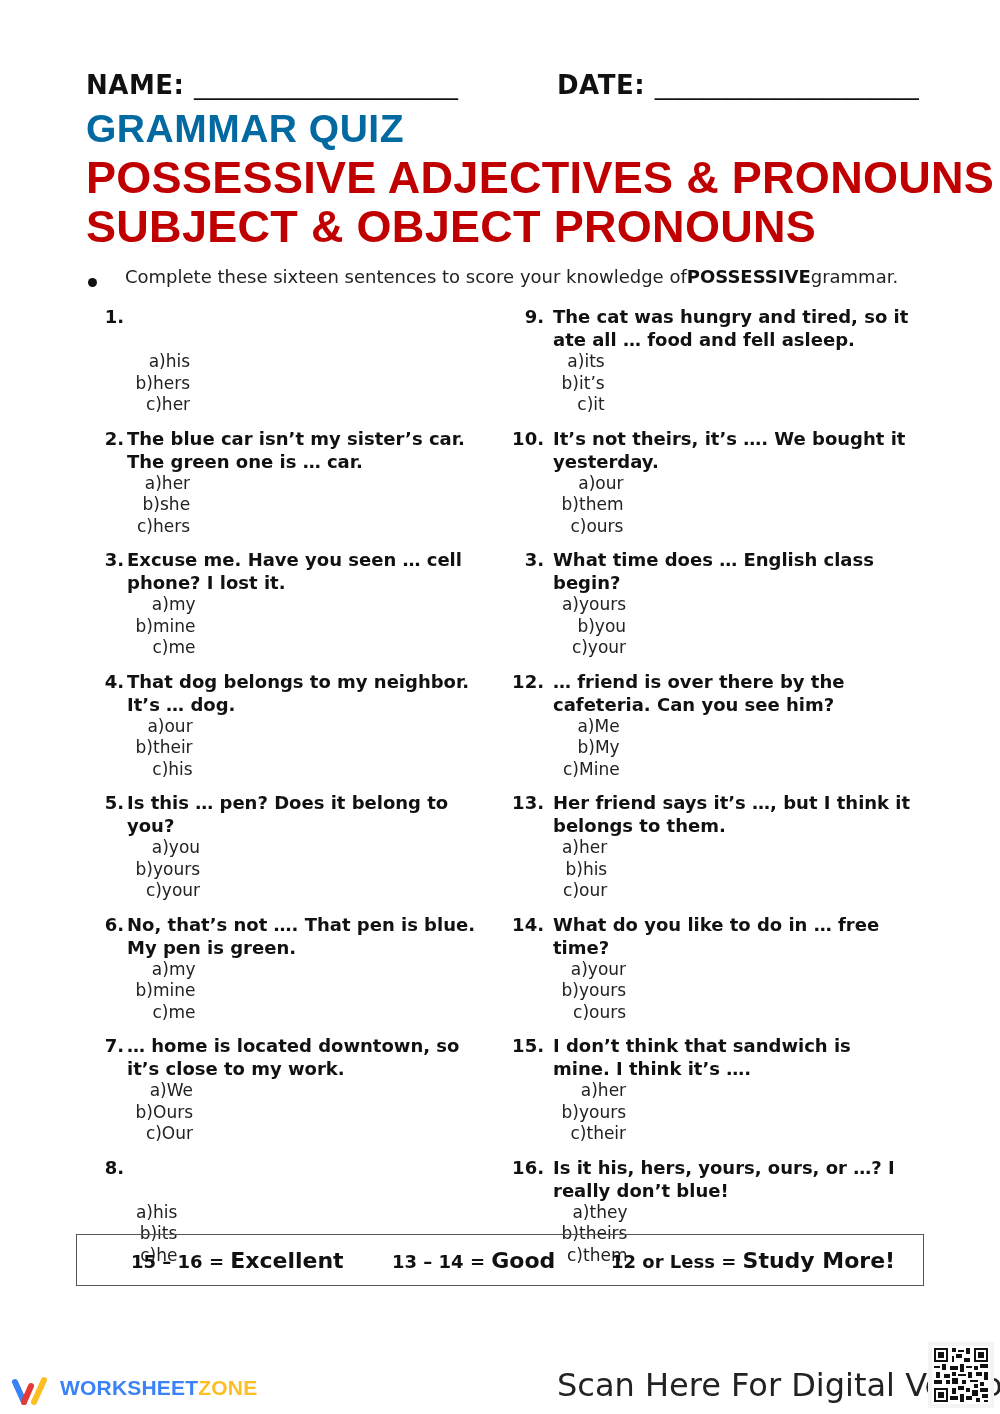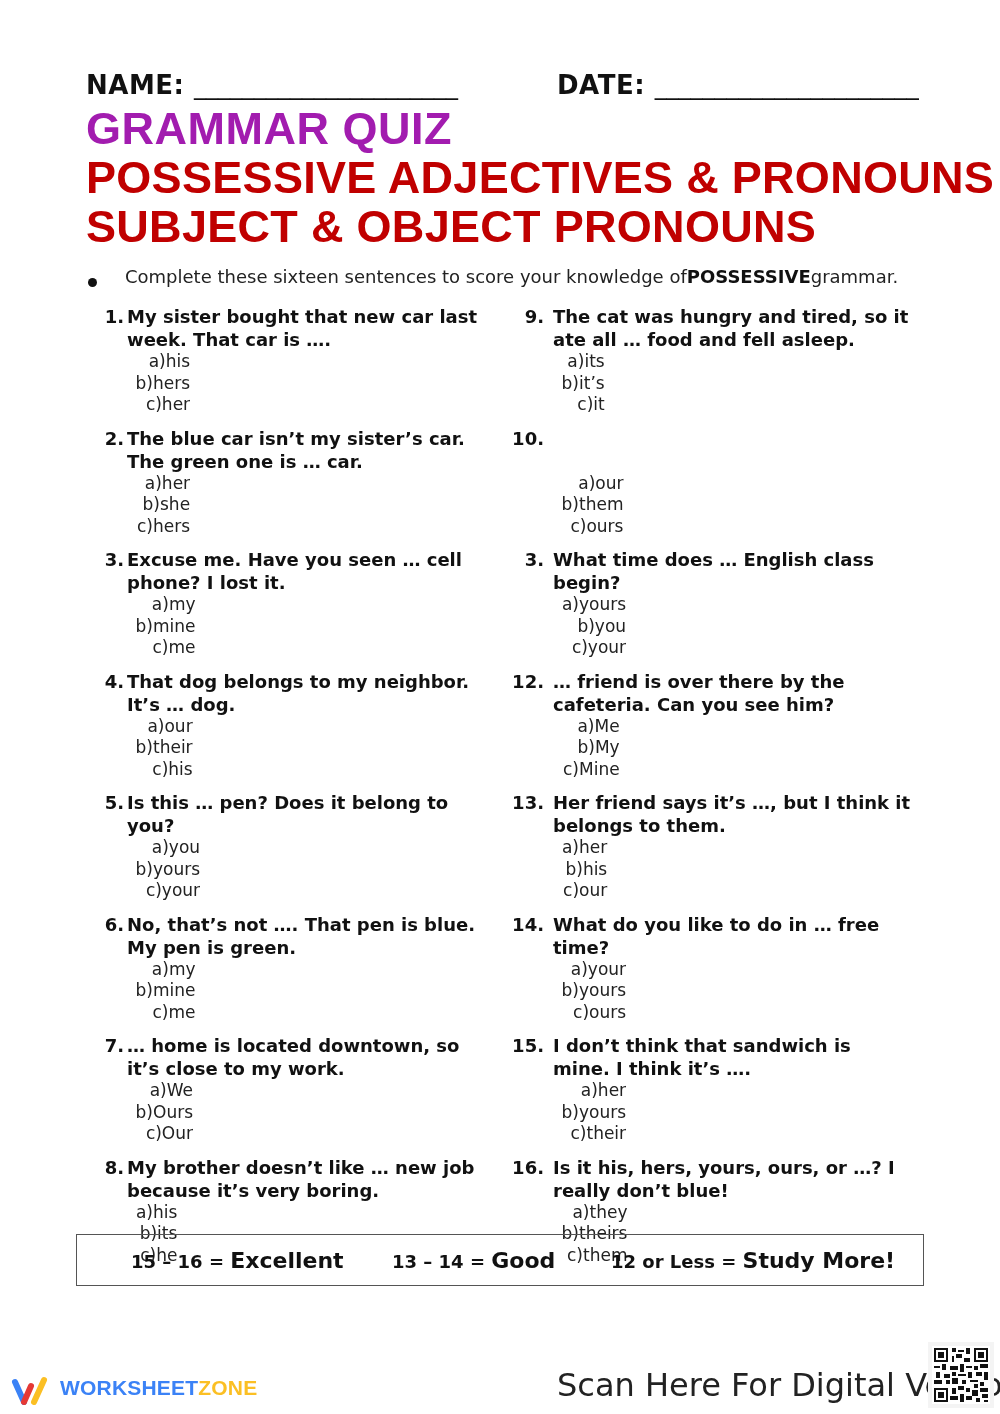--- a/index.html
+++ b/index.html
@@ -35,23 +35,23 @@
       font-weight: normal;
       letter-spacing: 0;
       font-size: 24px;
     }
     .title-black {
       position: absolute;
       top: 104px;
       left: 86px;
       font-family: "Liberation Sans", sans-serif;
       font-weight: bold;
-      font-size: 45px;
+      font-size: 39px;
       line-height: 50px;
-      color: #a21caf;
+      color: #0369a1;
       letter-spacing: 0.5px;
     }
     .title-red {
       position: absolute;
       left: 86px;
       font-family: "Liberation Sans", sans-serif;
       font-weight: bold;
       font-size: 45px;
       line-height: 50px;
       color: #c00000;
@@ -208,21 +208,20 @@
 <div class="instruction">
   <span class="bullet"></span>
   <span>Complete these sixteen sentences to score your knowledge of </span>
     <b>POSSESSIVE</b>
     <span> grammar.</span>
 </div>
 
 <div class="col left" id="col-left">
     <div class="question">
     <div class="q-num">1.</div>
-    <div class="q-text">My sister bought that new car last week.  That car is ….</div>
     <ul class="options">
       <li class="option"><span class="letter">a)</span><span class="opt-text">his</span></li>
       <li class="option"><span class="letter">b)</span><span class="opt-text">hers</span></li>
       <li class="option"><span class="letter">c)</span><span class="opt-text">her</span></li>
     </ul>
   </div>
     <div class="question">
     <div class="q-num">2.</div>
     <div class="q-text">The blue car isn’t my sister’s car. The green one is … car.</div>
     <ul class="options">
@@ -271,41 +270,41 @@
     <div class="q-num">7.</div>
     <div class="q-text">… home is located downtown, so it’s close to my work.</div>
     <ul class="options">
       <li class="option"><span class="letter">a)</span><span class="opt-text">We</span></li>
       <li class="option"><span class="letter">b)</span><span class="opt-text">Ours</span></li>
       <li class="option"><span class="letter">c)</span><span class="opt-text">Our</span></li>
     </ul>
   </div>
     <div class="question">
     <div class="q-num">8.</div>
-    <div class="q-text">My brother doesn’t like … new job because it’s very boring.</div>
     <ul class="options">
       <li class="option"><span class="letter">a)</span><span class="opt-text">his</span></li>
       <li class="option"><span class="letter">b)</span><span class="opt-text">its</span></li>
       <li class="option"><span class="letter">c)</span><span class="opt-text">he</span></li>
     </ul>
   </div>
   </div>
 
 <div class="col right" id="col-right">
     <div class="question">
     <div class="q-num">9.</div>
     <div class="q-text">The cat was hungry and tired, so it ate all … food and fell asleep.</div>
     <ul class="options">
       <li class="option"><span class="letter">a)</span><span class="opt-text">its</span></li>
       <li class="option"><span class="letter">b)</span><span class="opt-text">it’s</span></li>
       <li class="option"><span class="letter">c)</span><span class="opt-text">it</span></li>
     </ul>
   </div>
     <div class="question">
     <div class="q-num">10.</div>
+    <div class="q-text">It’s not theirs, it’s ….  We bought it yesterday.</div>
     <ul class="options">
       <li class="option"><span class="letter">a)</span><span class="opt-text">our</span></li>
       <li class="option"><span class="letter">b)</span><span class="opt-text">them</span></li>
       <li class="option"><span class="letter">c)</span><span class="opt-text">ours</span></li>
     </ul>
   </div>
     <div class="question">
     <div class="q-num">3.</div>
     <div class="q-text">What time does … English class begin?</div>
     <ul class="options">

